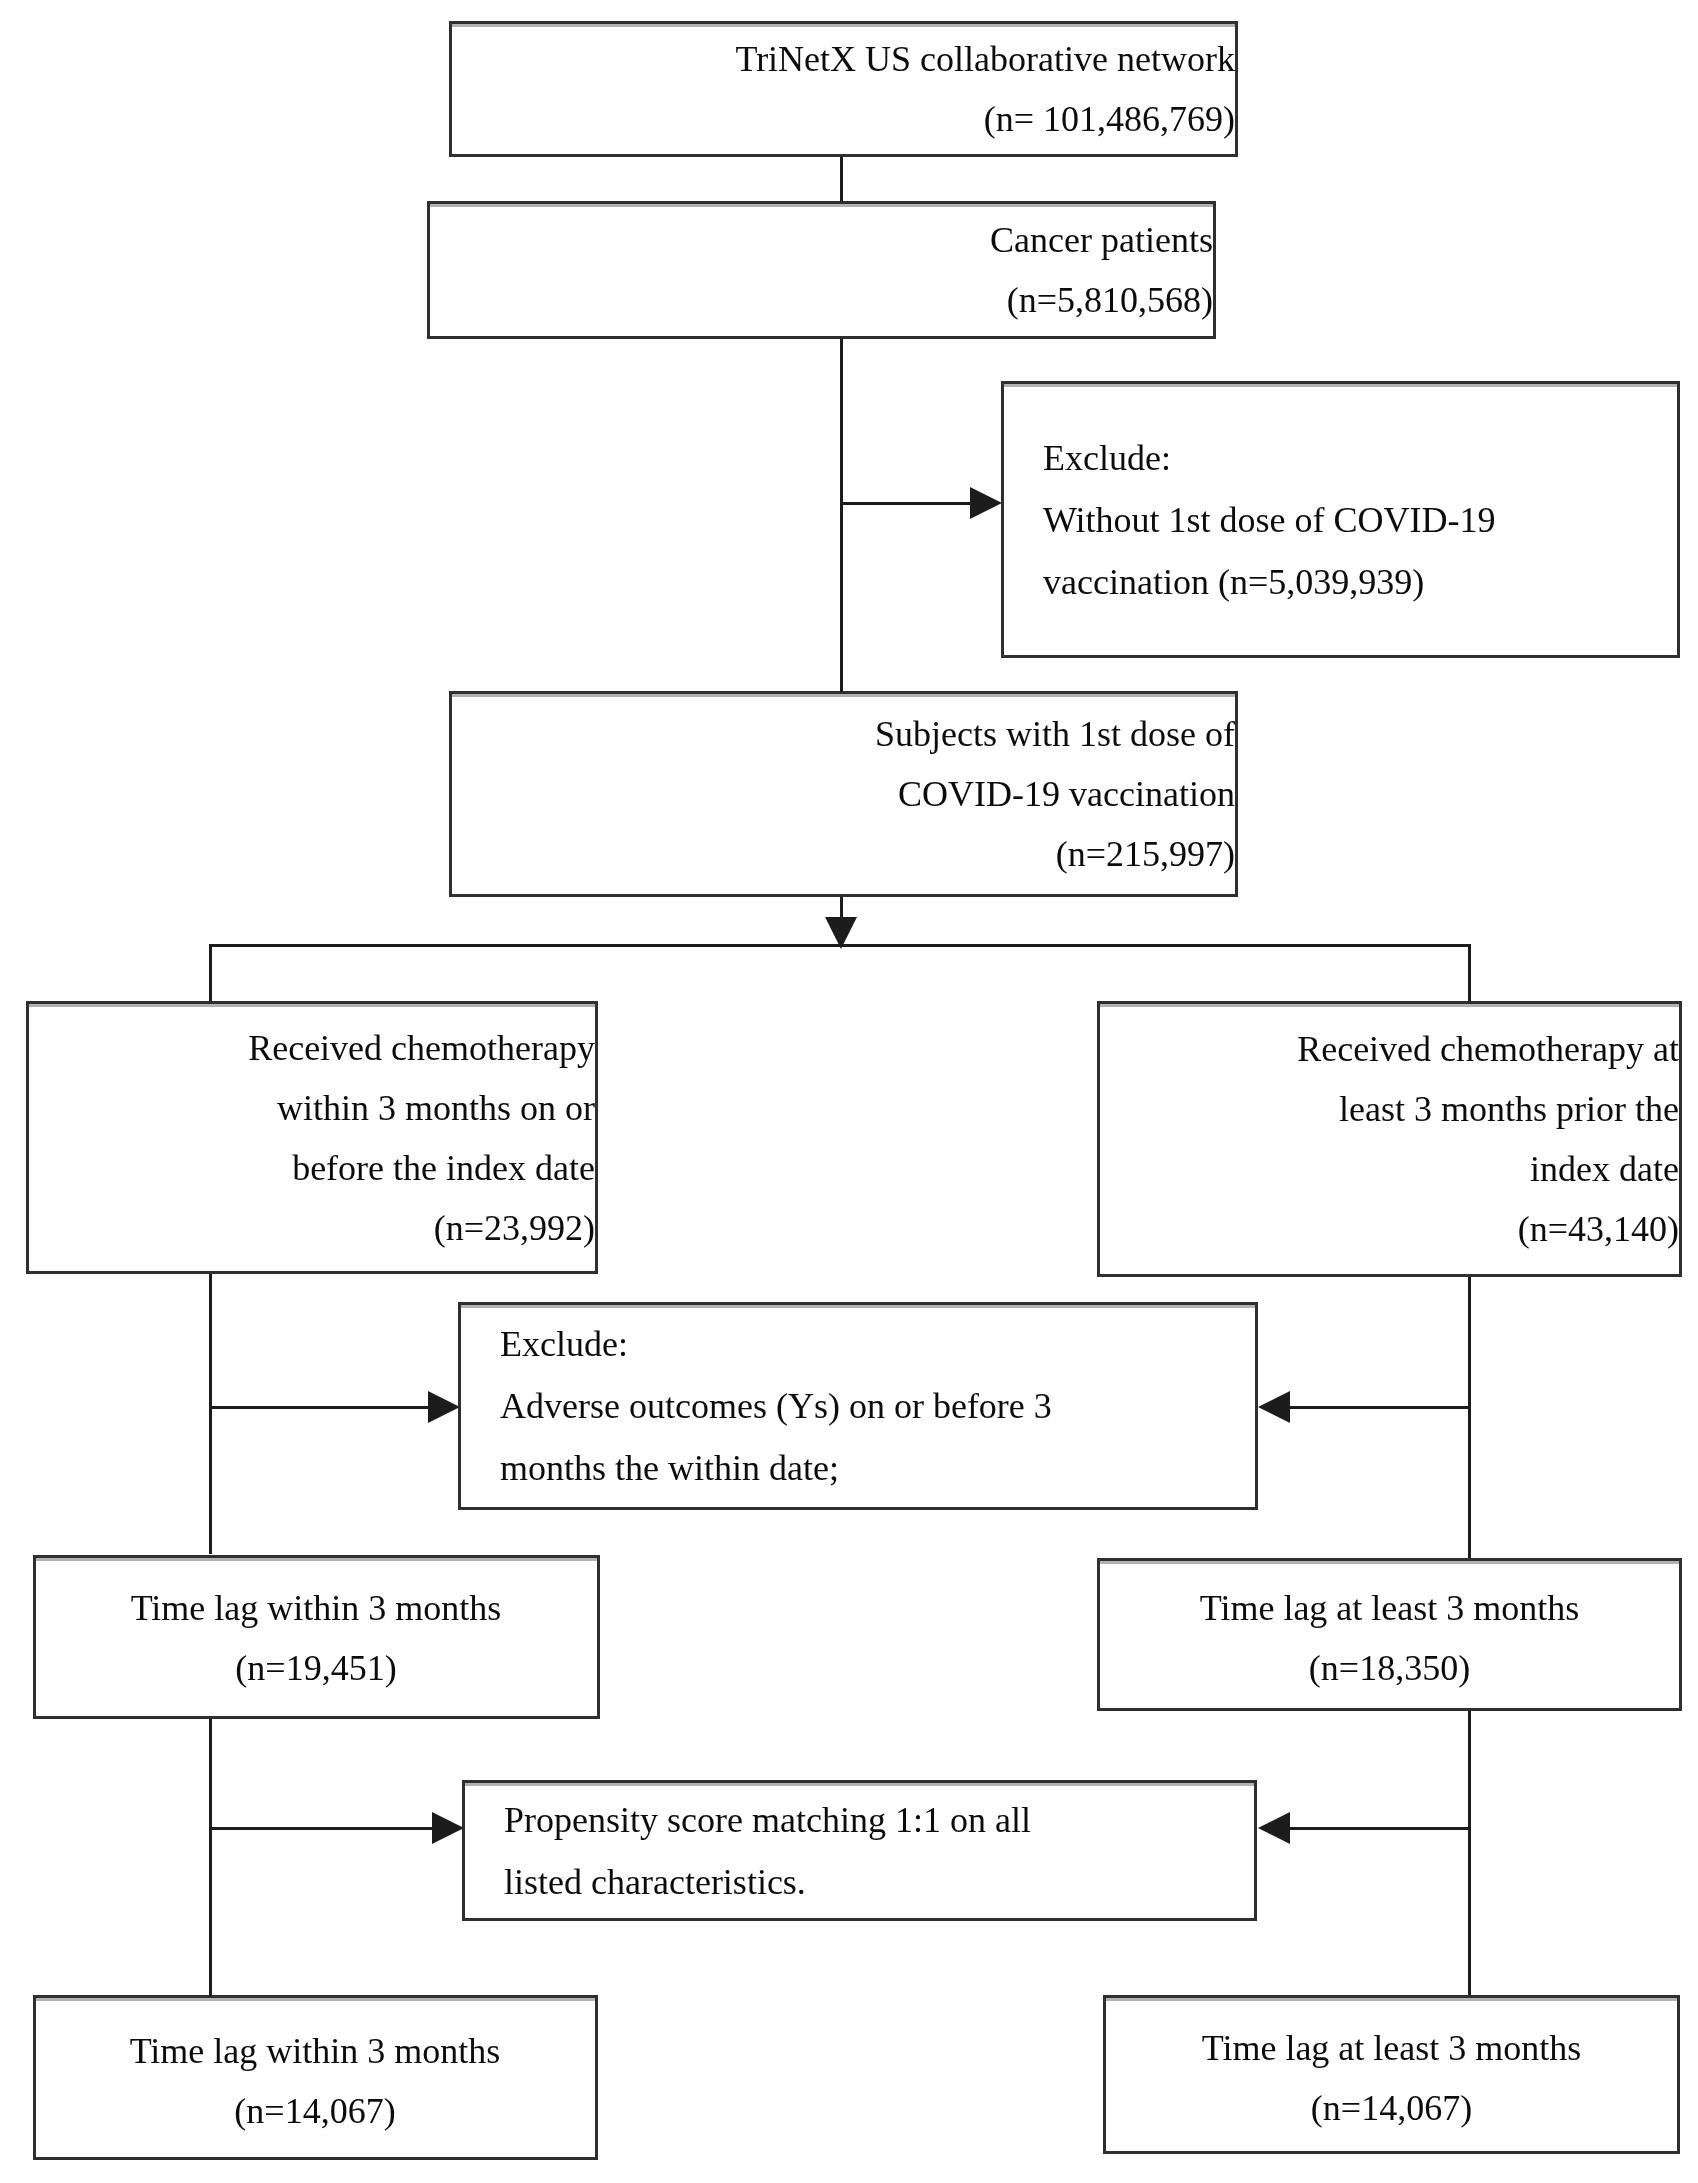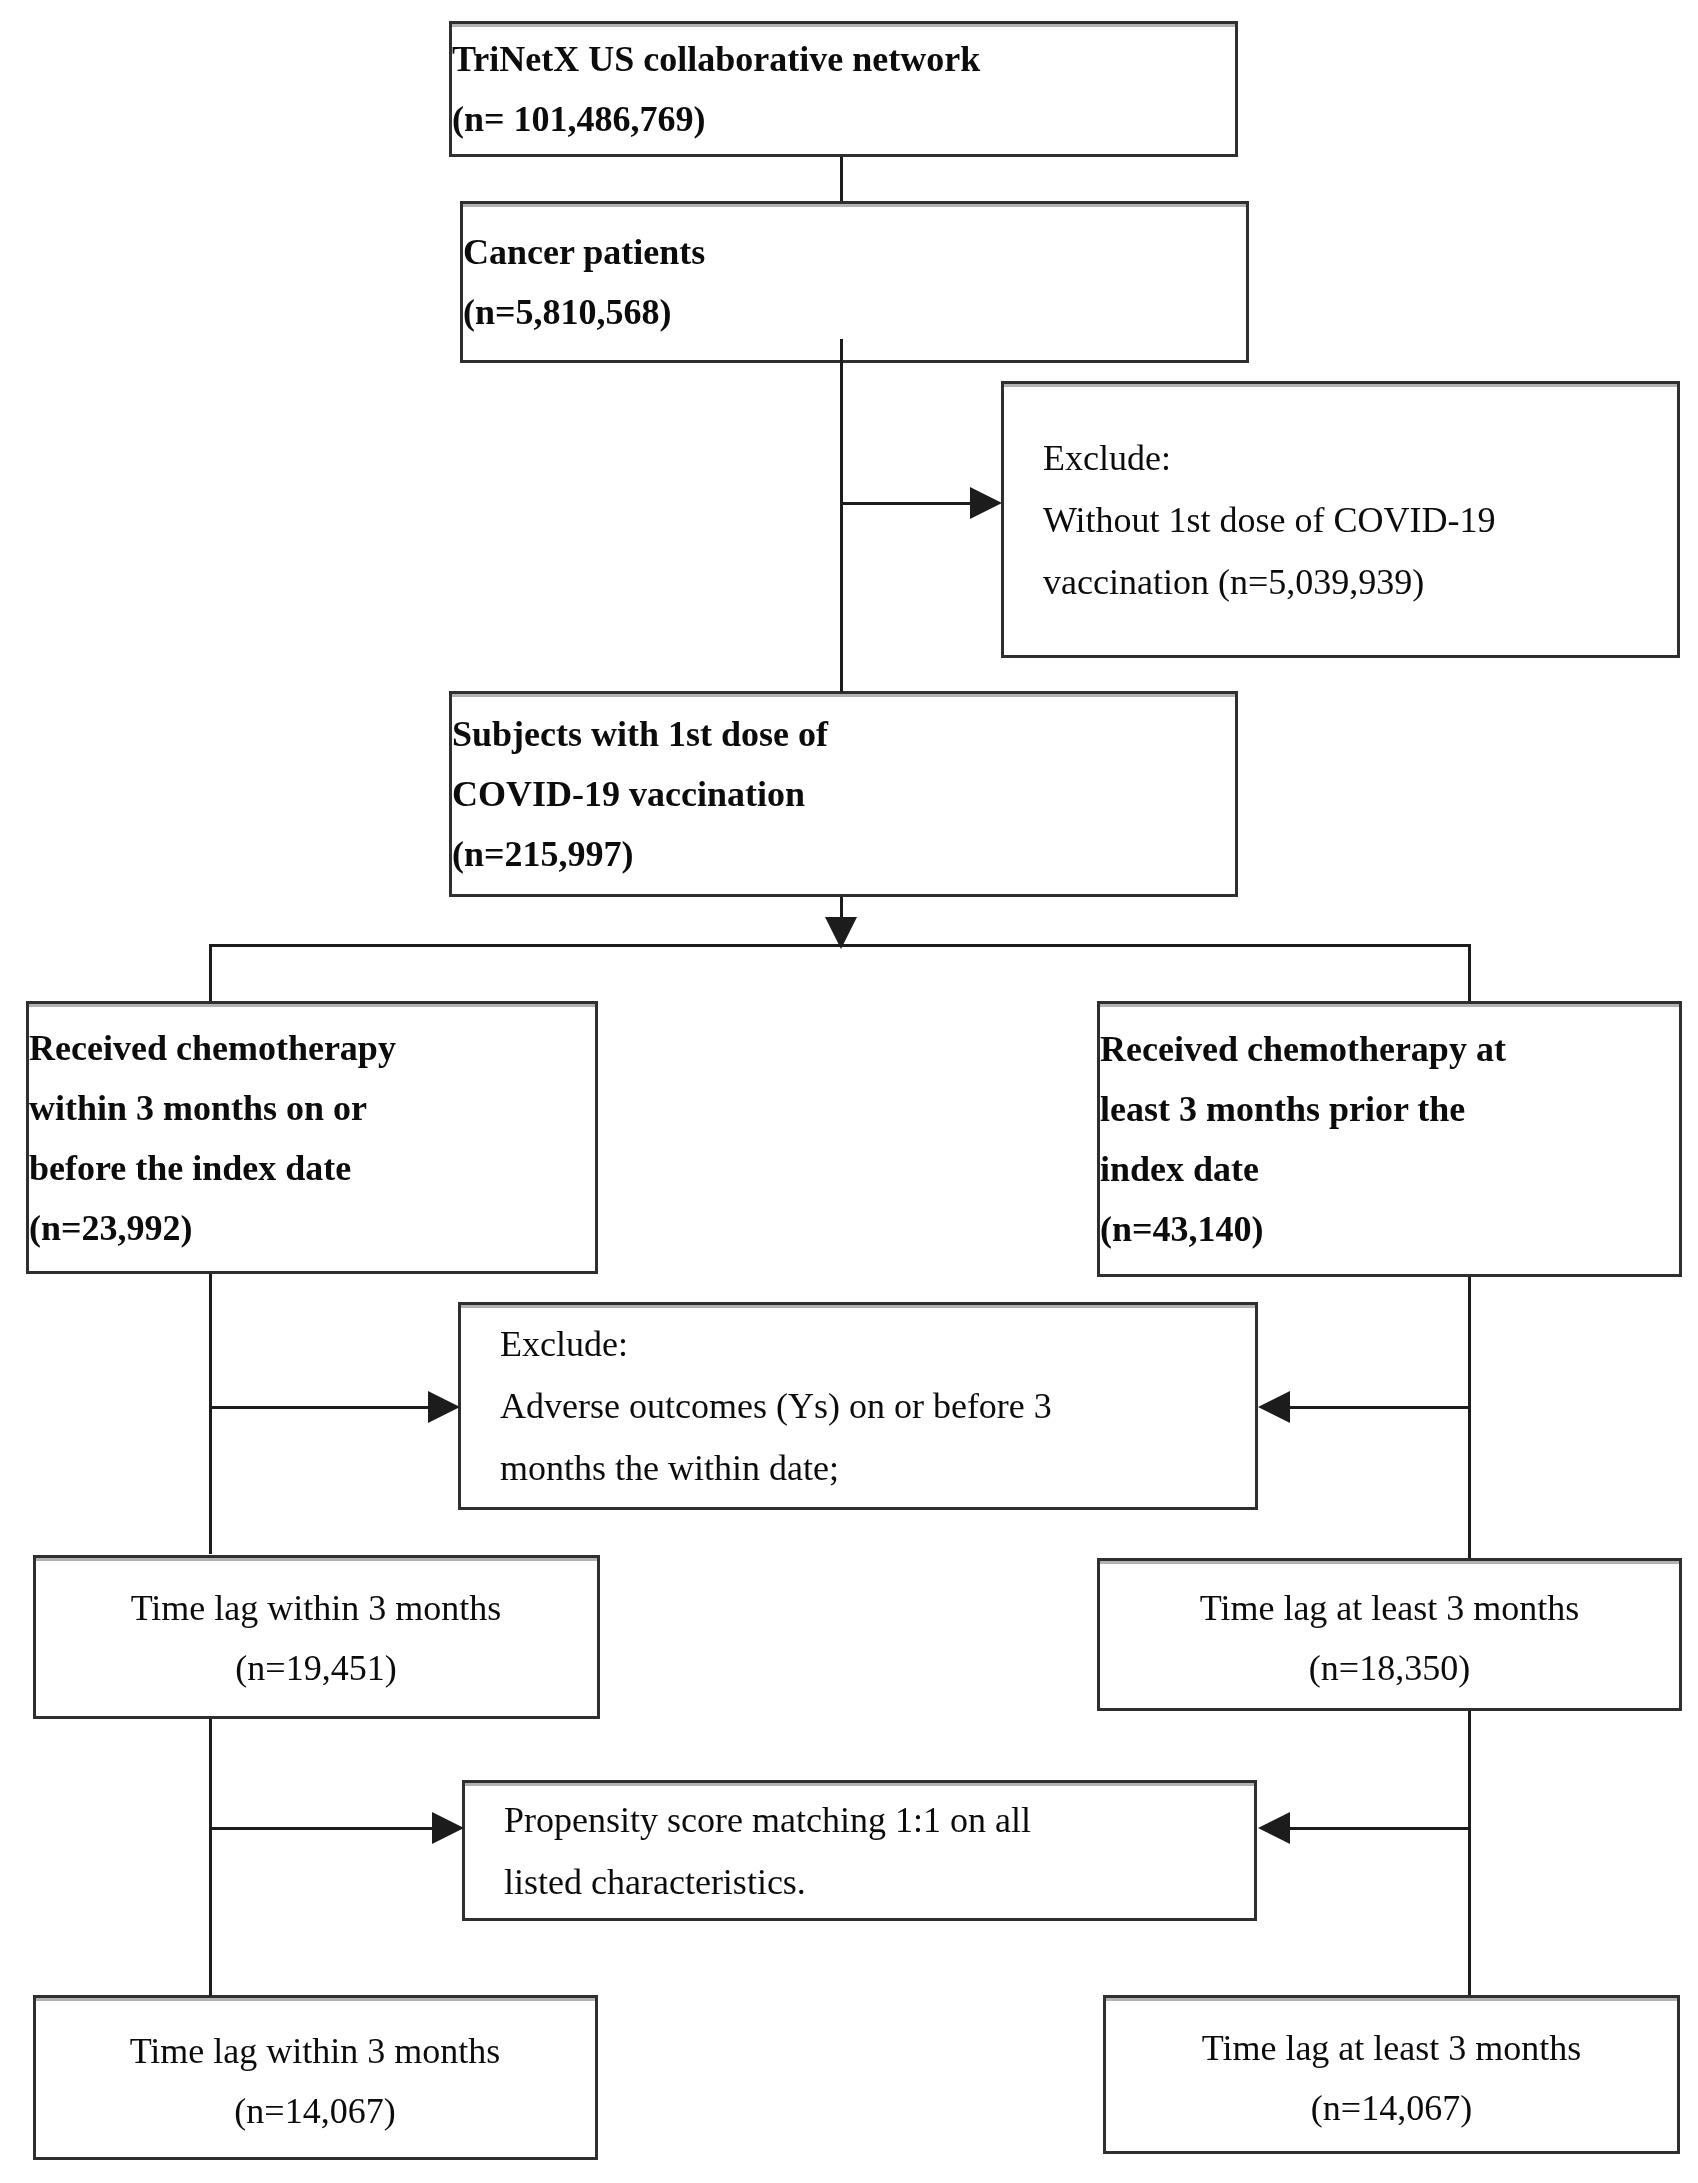--- a/index.html
+++ b/index.html
@@ -14,21 +14,21 @@
     position:absolute;
     box-sizing:border-box;
     border:3px solid #2f2f2f;
     box-shadow:inset 0 3px 0 rgba(115,115,115,.55);
     background:#ffffff;
     display:flex;
     flex-direction:column;
     font-size:36px;
     line-height:60px;
   }
-  .box.center{align-items:flex-start;justify-content:center;text-align:center;font-weight:bold;}
+  .box.center{align-items:flex-end;justify-content:center;text-align:center;}
   .box.lefttext{align-items:flex-start;justify-content:center;text-align:left;padding-left:39px;padding-right:4px;line-height:62px;}
   .box.topstart{align-items:center;justify-content:flex-start;text-align:center;}
   .ln{white-space:nowrap;}
   .vline{position:absolute;width:3px;background:#1c1c1c;}
   .hline{position:absolute;height:3px;background:#1c1c1c;}
   .arrow-right{position:absolute;width:0;height:0;
     border-top:16.6px solid transparent;border-bottom:16.6px solid transparent;
     border-left:32px solid #1c1c1c;}
   .arrow-left{position:absolute;width:0;height:0;
     border-top:16.6px solid transparent;border-bottom:16.6px solid transparent;
@@ -40,21 +40,21 @@
 </head>
 <body>
 
 <div class="canvas">
 
   <div class="box center" style="left:449px;top:21px;width:789px;height:136px">
     <div class="ln">TriNetX US collaborative network</div>
     <div class="ln">(n= 101,486,769)</div>
   </div>
 
-  <div class="box center" style="left:460px;top:201px;width:789px;height:162px">
+  <div class="box center" style="left:427px;top:201px;width:789px;height:138px">
     <div class="ln">Cancer patients</div>
     <div class="ln">(n=5,810,568)</div>
   </div>
 
   <div class="box lefttext" style="left:1001px;top:381px;width:679px;height:277px">
     <div class="ln">Exclude:</div>
     <div class="ln">Without 1st dose of COVID-19</div>
     <div class="ln">vaccination (n=5,039,939)</div>
   </div>
 

